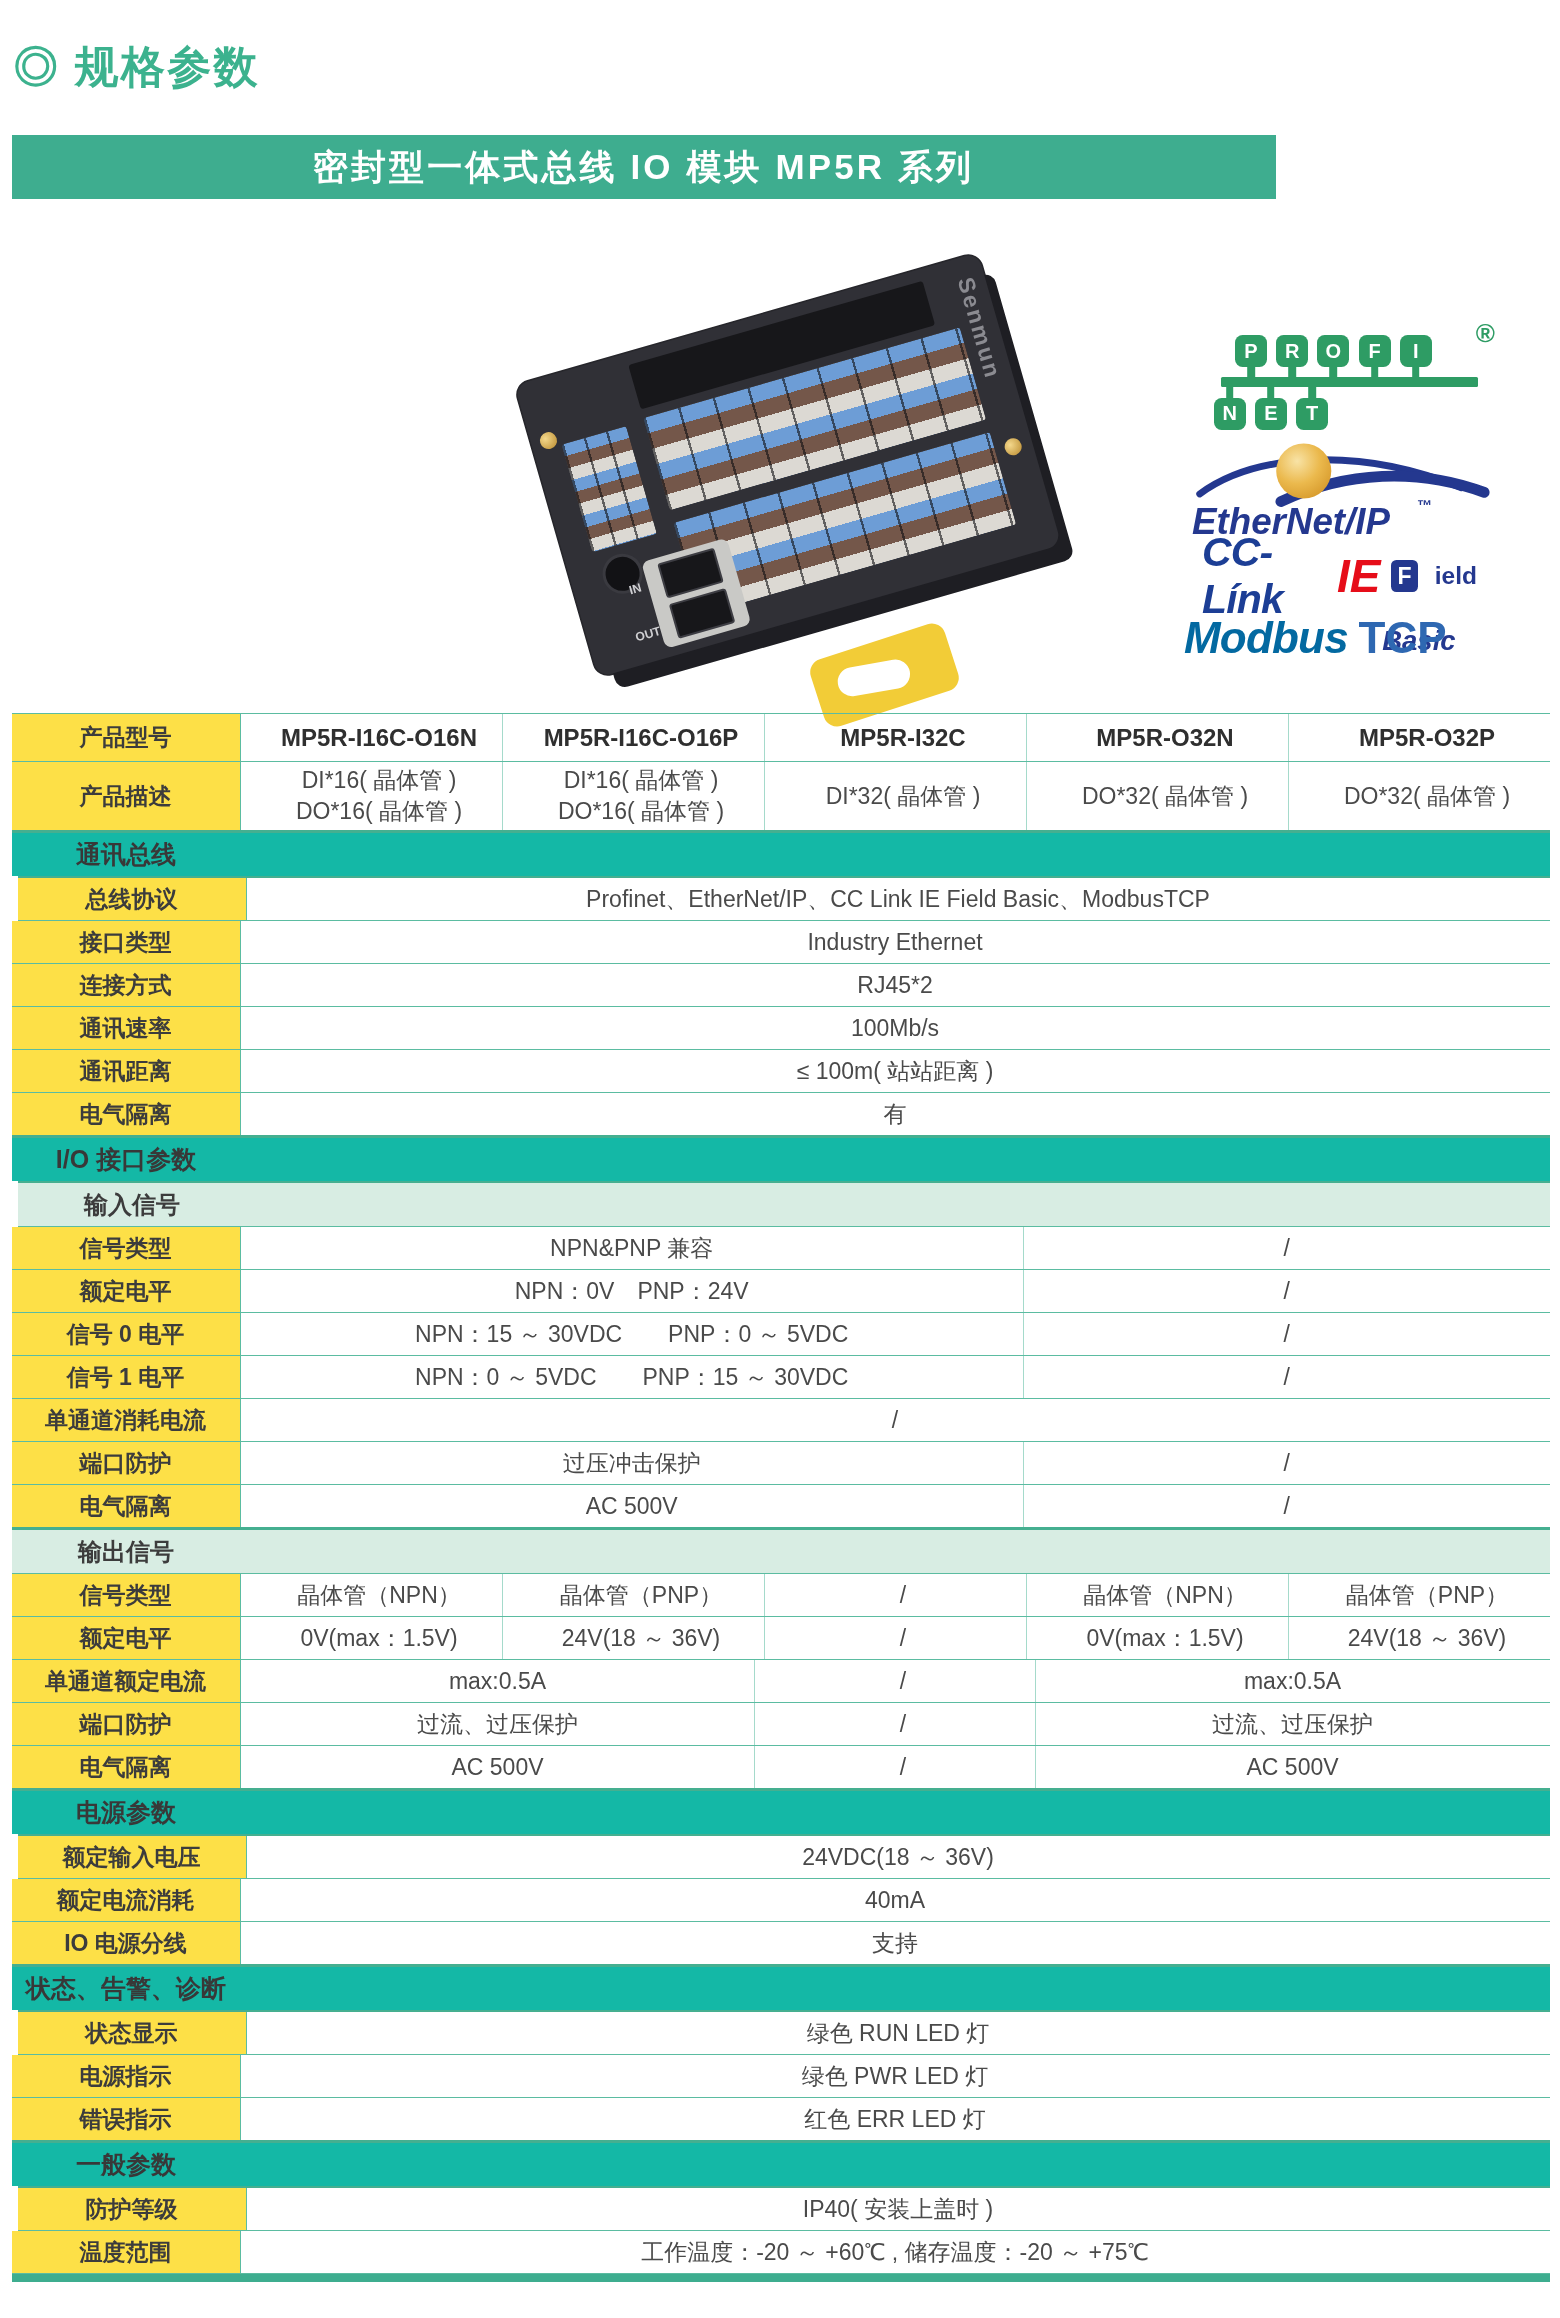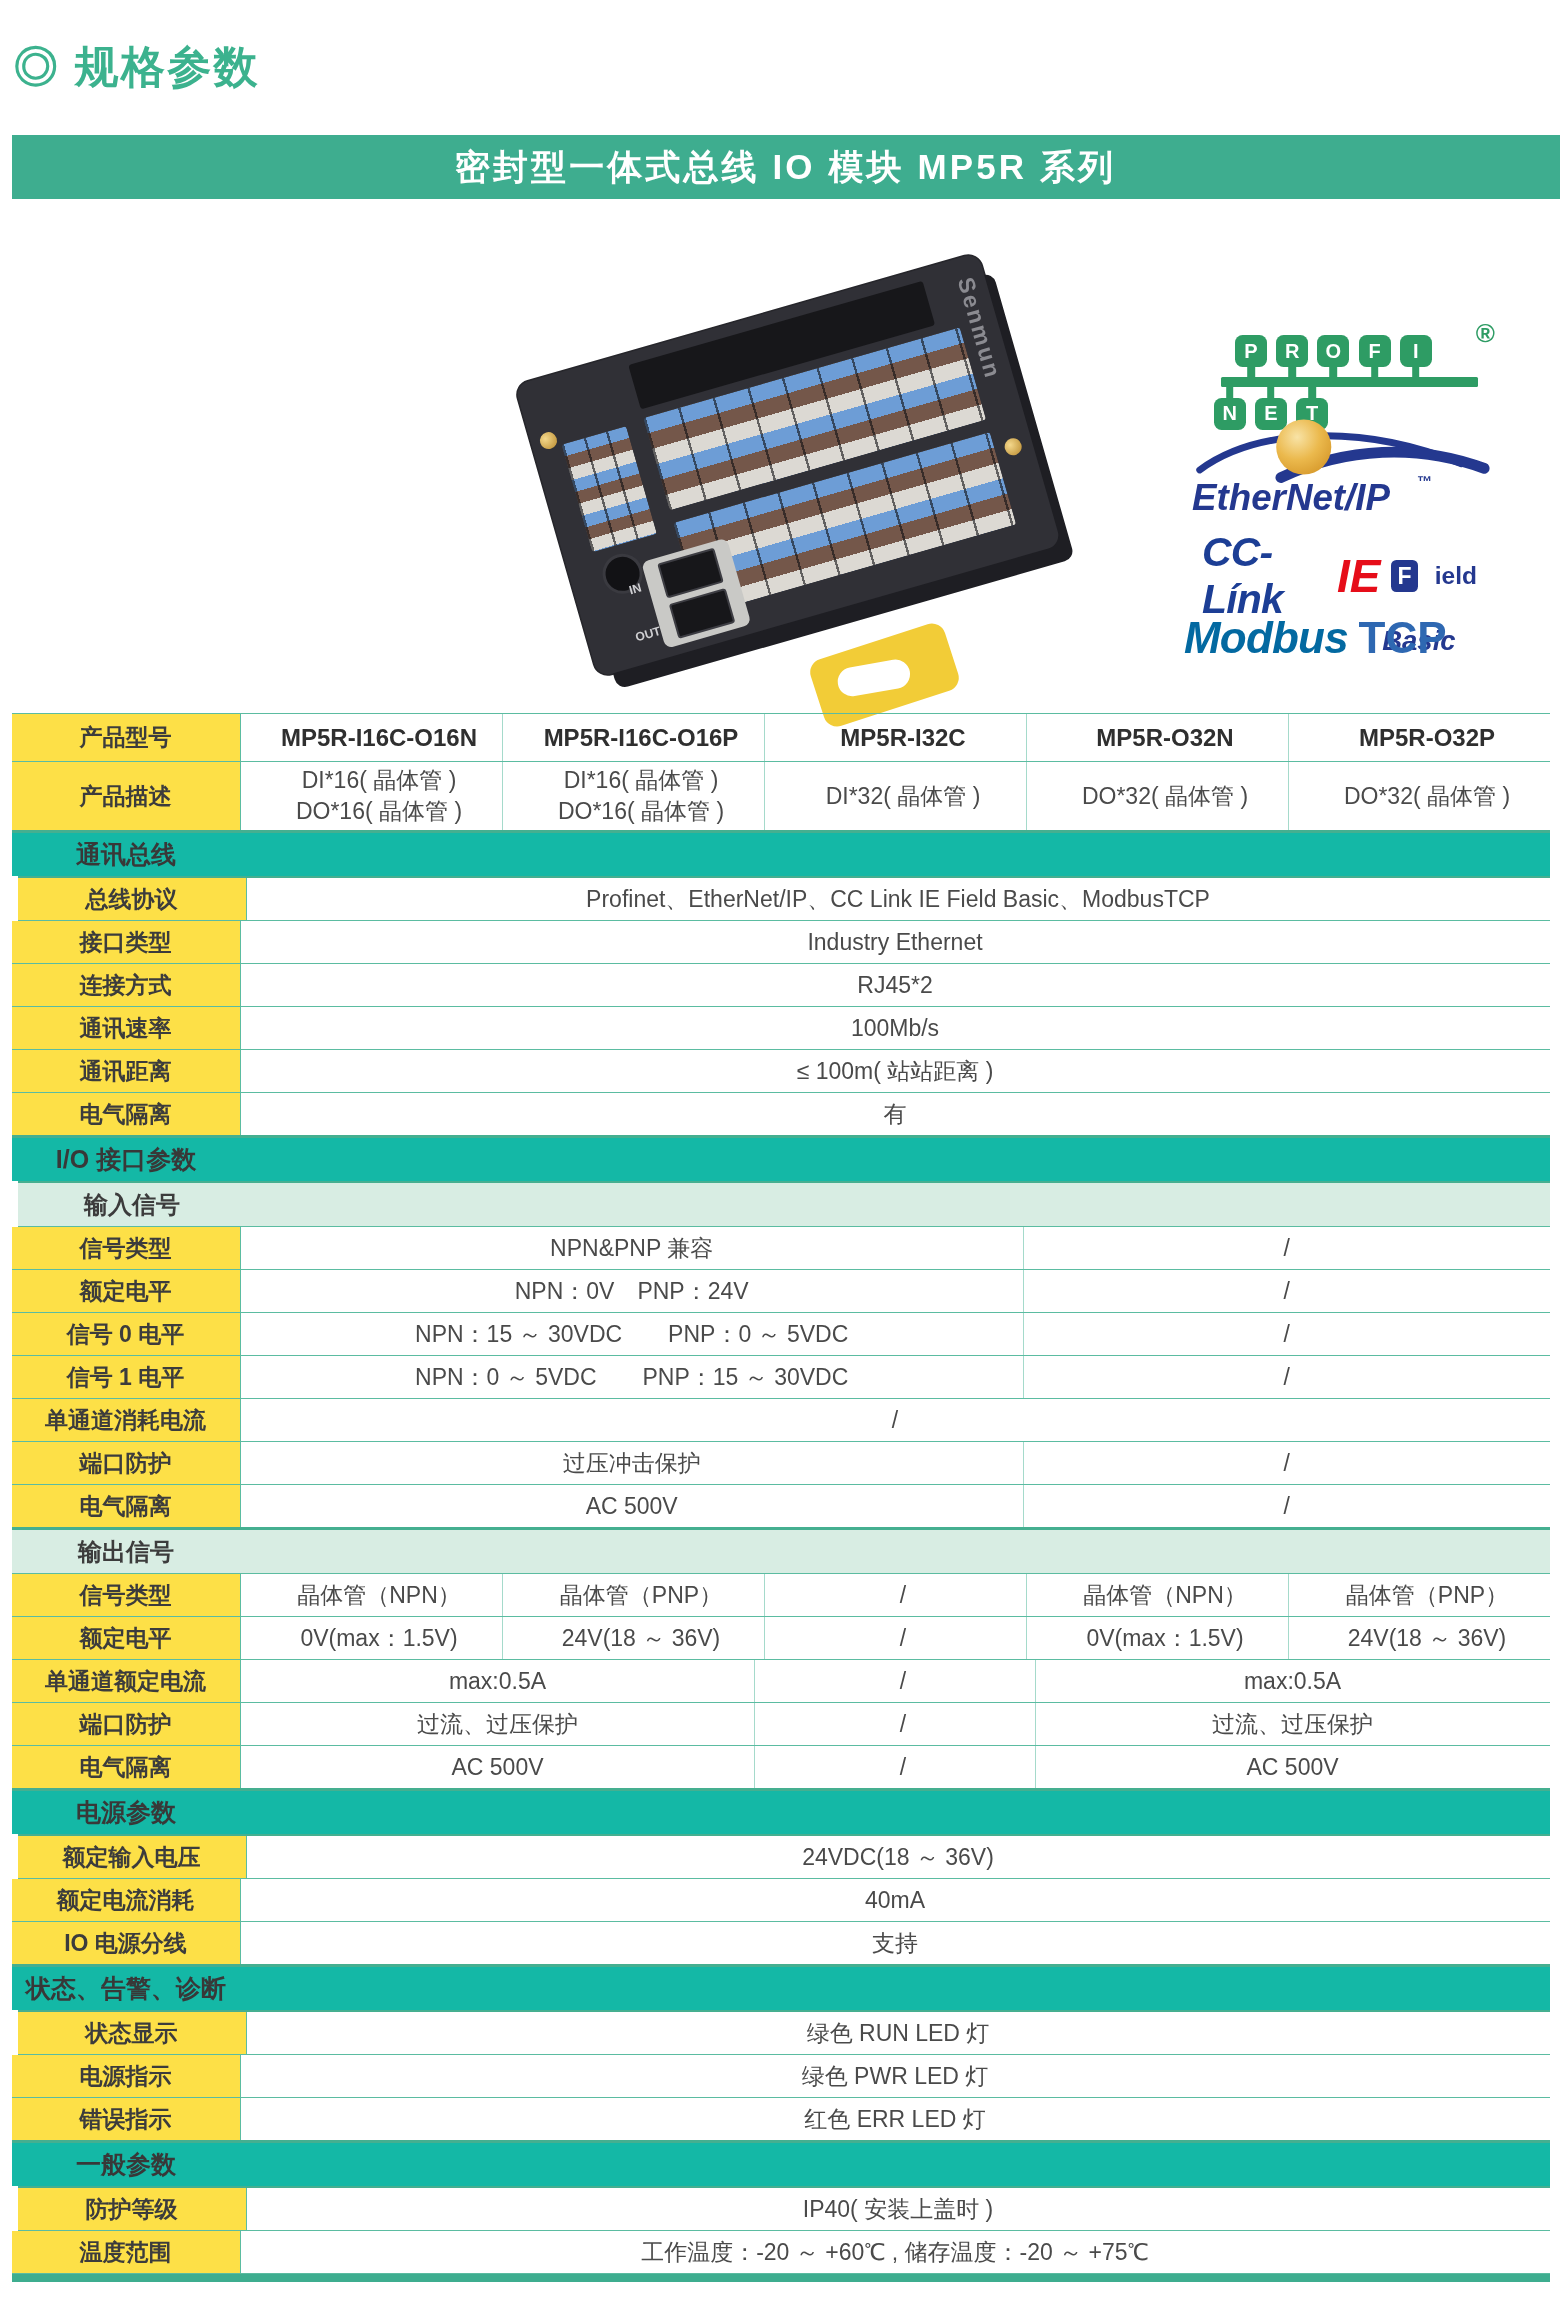--- a/index.html
+++ b/index.html
@@ -4,21 +4,21 @@
 <style>
   html,body{margin:0;padding:0;background:#fff;}
   .page{position:relative;width:1561px;height:2319px;background:#fff;overflow:hidden;
         font-family:"Liberation Sans",sans-serif;}
 
   
   .page-title{position:absolute;left:13.8px;top:38px;font-size:44px;font-weight:bold;
               color:#3CB28E;letter-spacing:2.3px;}
 
   
-  .banner{position:absolute;left:11.5px;top:135px;width:1548px;height:64px;background:#3EAD8F;
+  .banner{position:absolute;left:11.5px;top:135px;width:1264px;height:64px;background:#3EAD8F;
           color:#fff;display:flex;align-items:center;justify-content:center;
           font-size:35px;font-weight:bold;letter-spacing:3.1px;text-align:center;}
 
   
   .hero{position:absolute;left:0;top:200px;width:1561px;height:511px;}
   .photo{position:absolute;left:474px;top:23px;width:642px;height:482px;}
   .clip{position:absolute;left:340px;top:417px;width:141px;height:70px;background:#F2CC37;
         border-radius:13.8px;transform:rotate(-18deg);}
   .clip::after{content:"";position:absolute;left:23px;top:20px;width:73px;height:29px;
         background:#fff;border-radius:17px;transform:rotate(8deg);}
@@ -55,21 +55,21 @@
   .pf-row2{margin-top:10.7px;margin-left:-21.4px;}
   .pf-tile{width:32px;height:32px;background:#2E9C64;color:#fff;border-radius:7.6px;
         display:flex;align-items:center;justify-content:center;font-weight:bold;font-size:20px;position:relative;}
   .pf-row1 .pf-tile::after{content:"";position:absolute;left:50%;bottom:-10.7px;width:7.6px;height:10.7px;
         background:#2E9C64;transform:translateX(-50%);}
   .pf-row2 .pf-tile::before{content:"";position:absolute;left:50%;top:-10.7px;width:7.6px;height:10.7px;
         background:#2E9C64;transform:translateX(-50%);}
   .pf-bar{height:10px;background:#2E9C64;border-radius:1.5px;margin-top:10px;width:112%;margin-left:-6%;}
   .pf-reg{position:absolute;right:-31px;top:-17px;color:#2E9C64;font-size:26px;font-weight:bold;}
 
-  .logo-eip{position:absolute;left:1189px;top:204px;}
+  .logo-eip{position:absolute;left:1189px;top:228px;}
   .logo-cclink{position:absolute;left:1202px;top:329px;width:275px;}
   .cc-line1{display:flex;align-items:center;}
   .cc-name{font-size:41px;font-weight:bold;font-style:italic;color:#1C3E95;letter-spacing:-0.8px;}
   .cc-ie{font-size:46px;font-weight:bold;font-style:italic;color:#E60D19;margin-left:9.2px;}
   .cc-fbox{width:32px;height:32px;background:#24388F;color:#fff;border-radius:5.4px;margin-left:10.7px;
         display:flex;align-items:center;justify-content:center;font-size:23px;font-weight:bold;}
   .cc-ield{font-size:24.5px;font-weight:bold;color:#24388F;margin-left:17px;}
   .cc-basic{font-size:27.5px;font-weight:bold;font-style:italic;color:#24388F;text-align:right;
         margin-top:1.5px;margin-right:21.4px;}
   .logo-modbus{position:absolute;left:1184px;top:413px;white-space:nowrap;}

